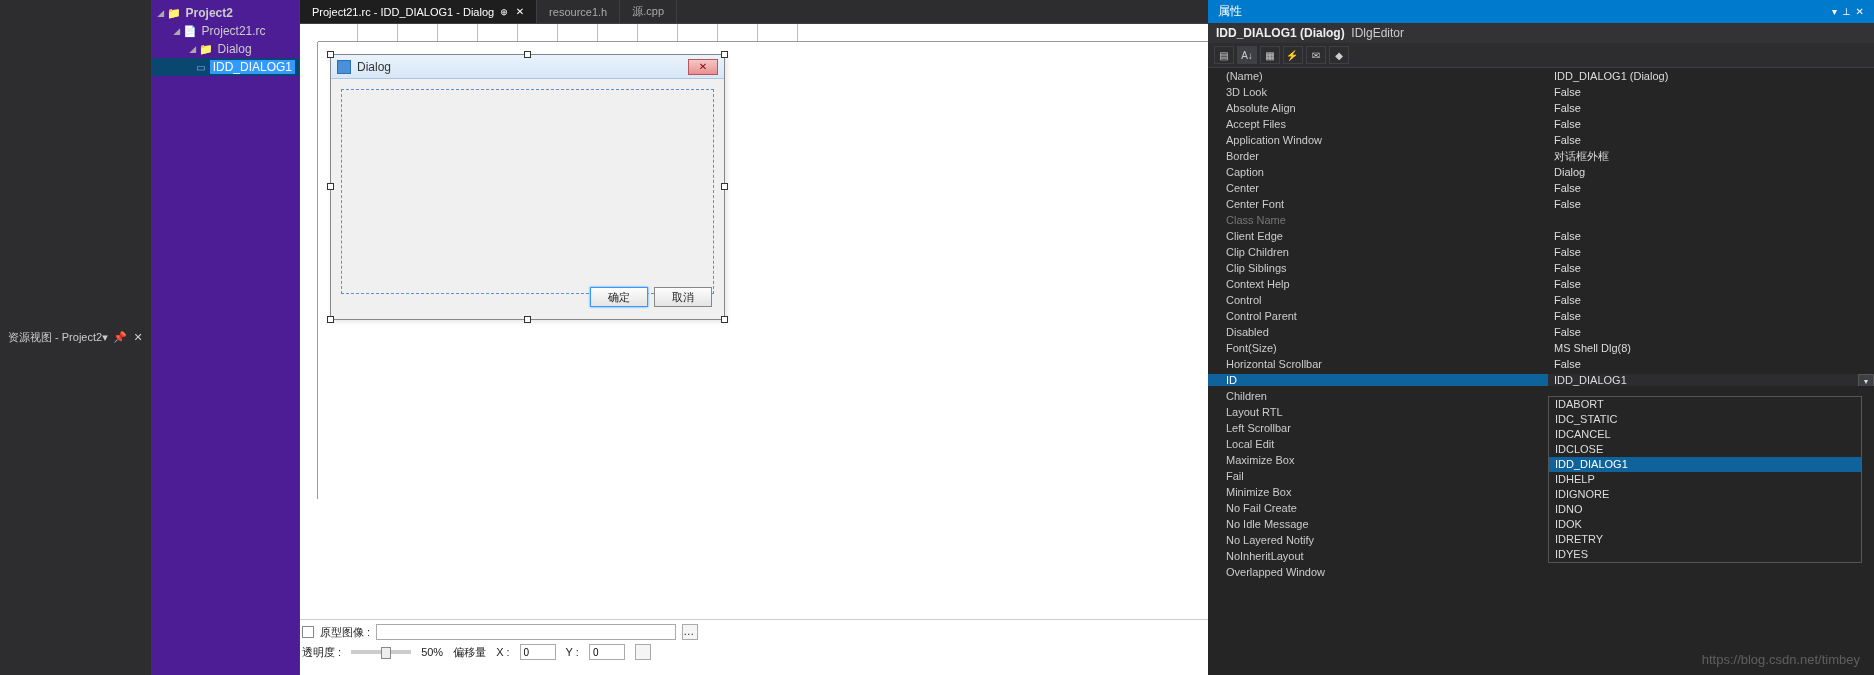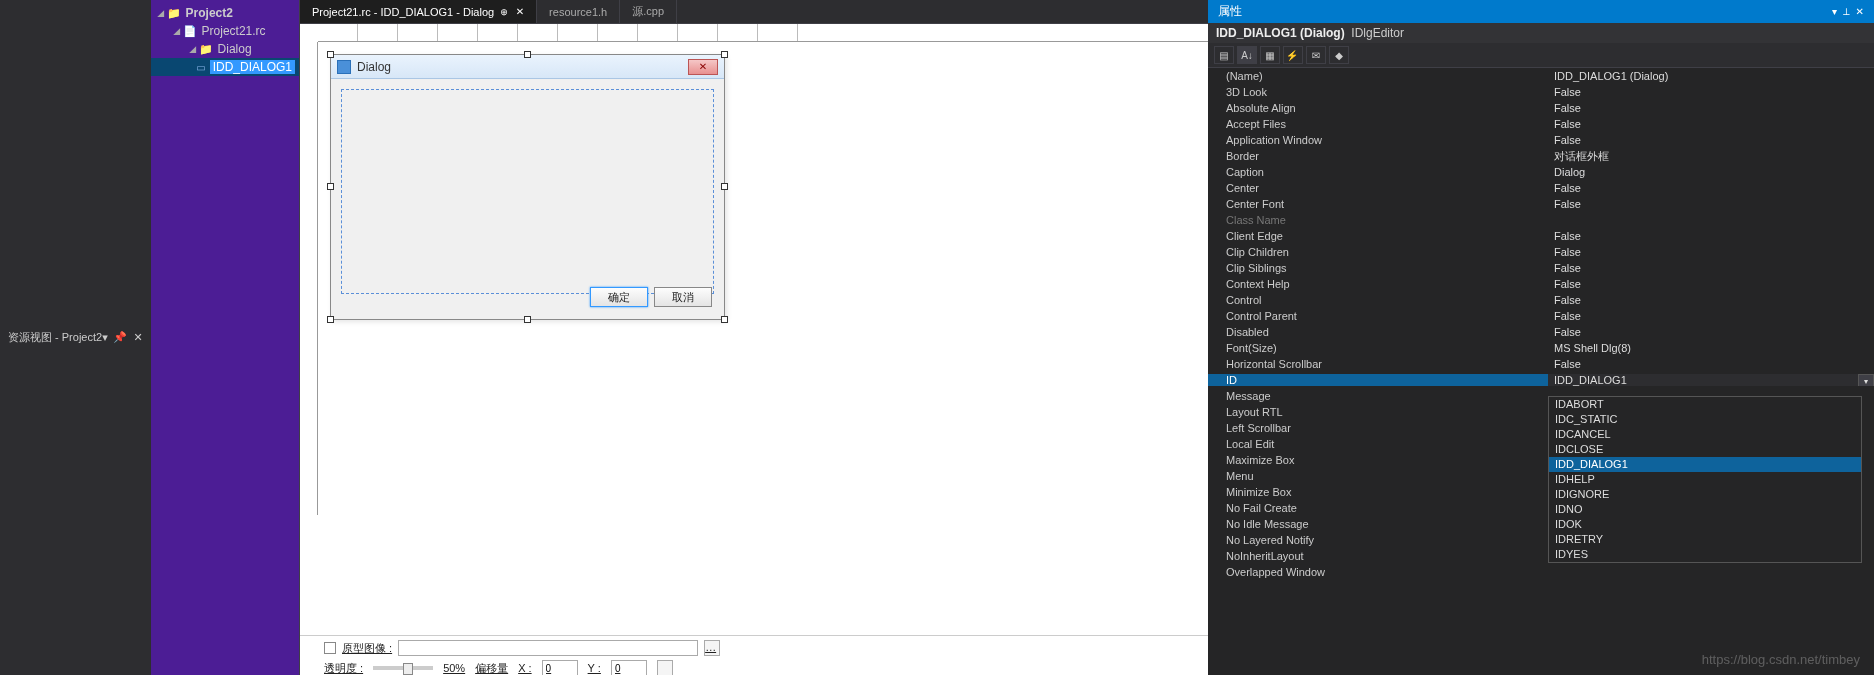--- a/index.html
+++ b/index.html
@@ -44,21 +44,21 @@
 .dialog-titlebar { background: linear-gradient(#eaf3fd, #d7e7f7); border-bottom: 1px solid #aac6e4; display: flex; align-items: center; padding: 3px 6px; height: 24px; }
 .dialog-titlebar-icon { width: 14px; height: 14px; background: #4a90d9; margin-right: 6px; border: 1px solid #2a70b9; }
 .dialog-title { flex: 1; font-size: 12px; color: #333; }
 .dialog-close { width: 30px; height: 16px; background: linear-gradient(#f5c7c7, #e89090); border: 1px solid #b55; text-align: center; font-size: 10px; line-height: 14px; color: #800; }
 .dialog-body { height: 240px; padding: 10px; position: relative; }
 .dialog-inner { border: 1px dashed #5a8fd8; width: 100%; height: 205px; }
 .dialog-buttons { position: absolute; bottom: 12px; right: 12px; display: flex; gap: 6px; }
 .dialog-btn { width: 58px; height: 20px; background: linear-gradient(#fdfdfd, #e4e4e4); border: 1px solid #888; font-size: 11px; color: #222; cursor: pointer; }
 .dialog-btn.primary { border: 1px solid #3399ff; box-shadow: 0 0 2px #3399ff; }
 
-.status-bar-bottom { background: #fff; border-top: 1px solid #ccc; height: 40px; color: #222; padding: 2px 24px; font-size: 11px; text-decoration: underline; }
+.status-bar-bottom { background: #fff; border-top: 1px solid #ccc; height: 56px; color: #222; padding: 2px 2px; font-size: 11px; }
 .status-row1 { display: flex; align-items: center; gap: 6px; padding: 2px 0; }
 .status-row2 { display: flex; align-items: center; gap: 10px; padding: 2px 0; }
 .status-checkbox { width: 12px; height: 12px; border: 1px solid #888; }
 .status-combo { width: 300px; height: 16px; border: 1px solid #aaa; background: #fff; }
 .status-slider { width: 60px; height: 4px; background: #ccc; position: relative; }
 .status-slider::after { content: ""; position: absolute; left: 50%; top: -3px; width: 8px; height: 10px; background: #eee; border: 1px solid #888; }
 .status-small-input { width: 36px; height: 16px; border: 1px solid #aaa; background: #fff; padding: 0 3px; font-size: 10px; }
 .status-square { width: 16px; height: 16px; border: 1px solid #aaa; background: #f5f5f5; }
 
 
@@ -298,41 +298,41 @@
         </div>
         <div class="prop-row">
           <div class="prop-name">Horizontal Scrollbar</div>
           <div class="prop-value">False</div>
         </div>
         <div class="prop-row selected">
           <div class="prop-name">ID</div>
           <div class="prop-value">IDD_DIALOG1<div class="dropdown-btn">▾</div></div>
         </div>
         <div class="prop-row">
-          <div class="prop-name">Message</div>
+          <div class="prop-name">Children</div>
           <div class="prop-value"></div>
         </div>
         <div class="prop-row">
           <div class="prop-name">Layout RTL</div>
           <div class="prop-value"></div>
         </div>
         <div class="prop-row">
           <div class="prop-name">Left Scrollbar</div>
           <div class="prop-value"></div>
         </div>
         <div class="prop-row">
           <div class="prop-name">Local Edit</div>
           <div class="prop-value"></div>
         </div>
         <div class="prop-row">
           <div class="prop-name">Maximize Box</div>
           <div class="prop-value"></div>
         </div>
         <div class="prop-row">
-          <div class="prop-name">Menu</div>
+          <div class="prop-name">Fail</div>
           <div class="prop-value"></div>
         </div>
         <div class="prop-row">
           <div class="prop-name">Minimize Box</div>
           <div class="prop-value"></div>
         </div>
         <div class="prop-row">
           <div class="prop-name">No Fail Create</div>
           <div class="prop-value"></div>
         </div>

